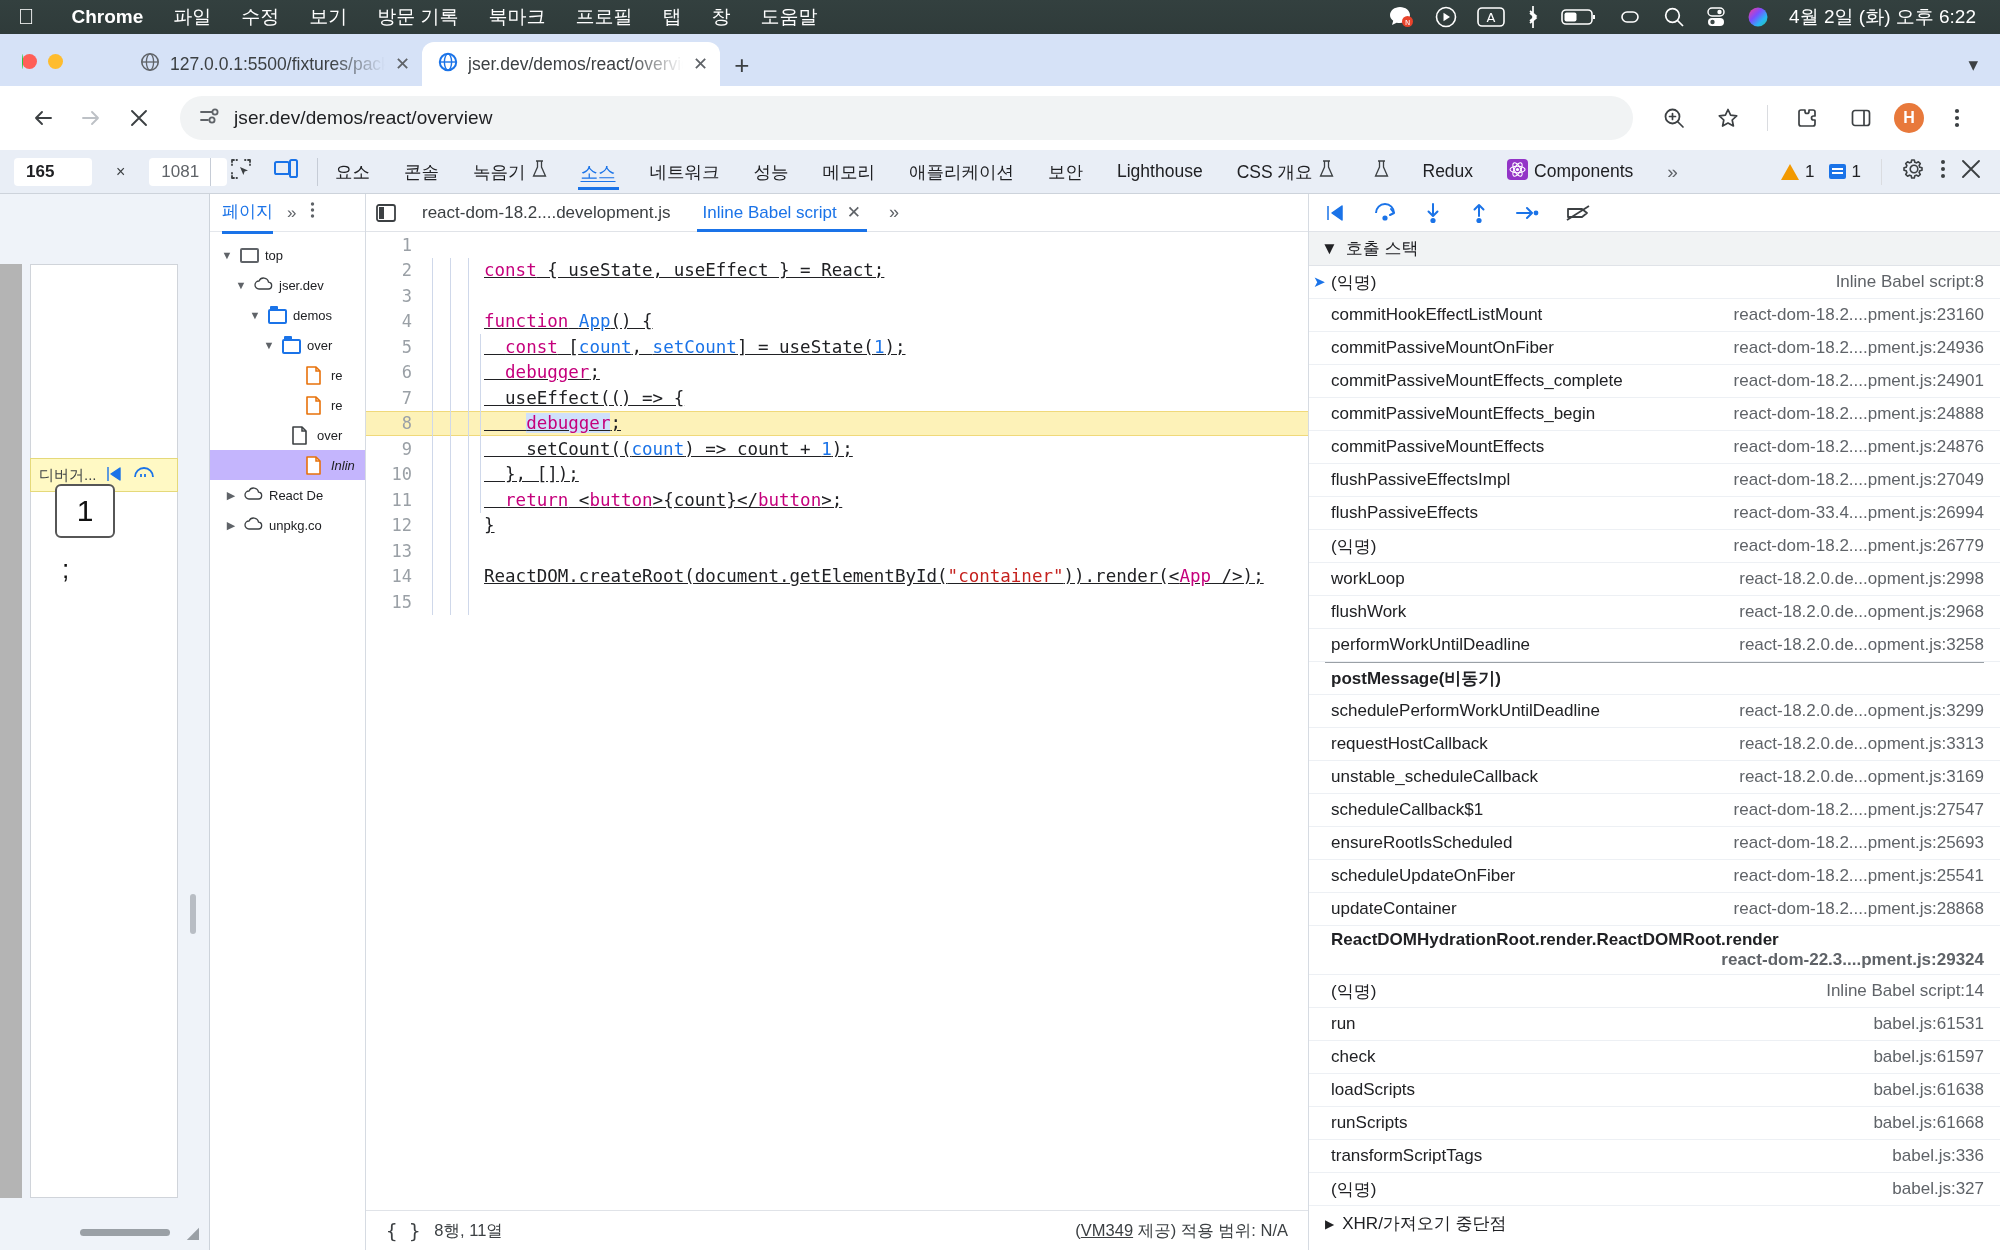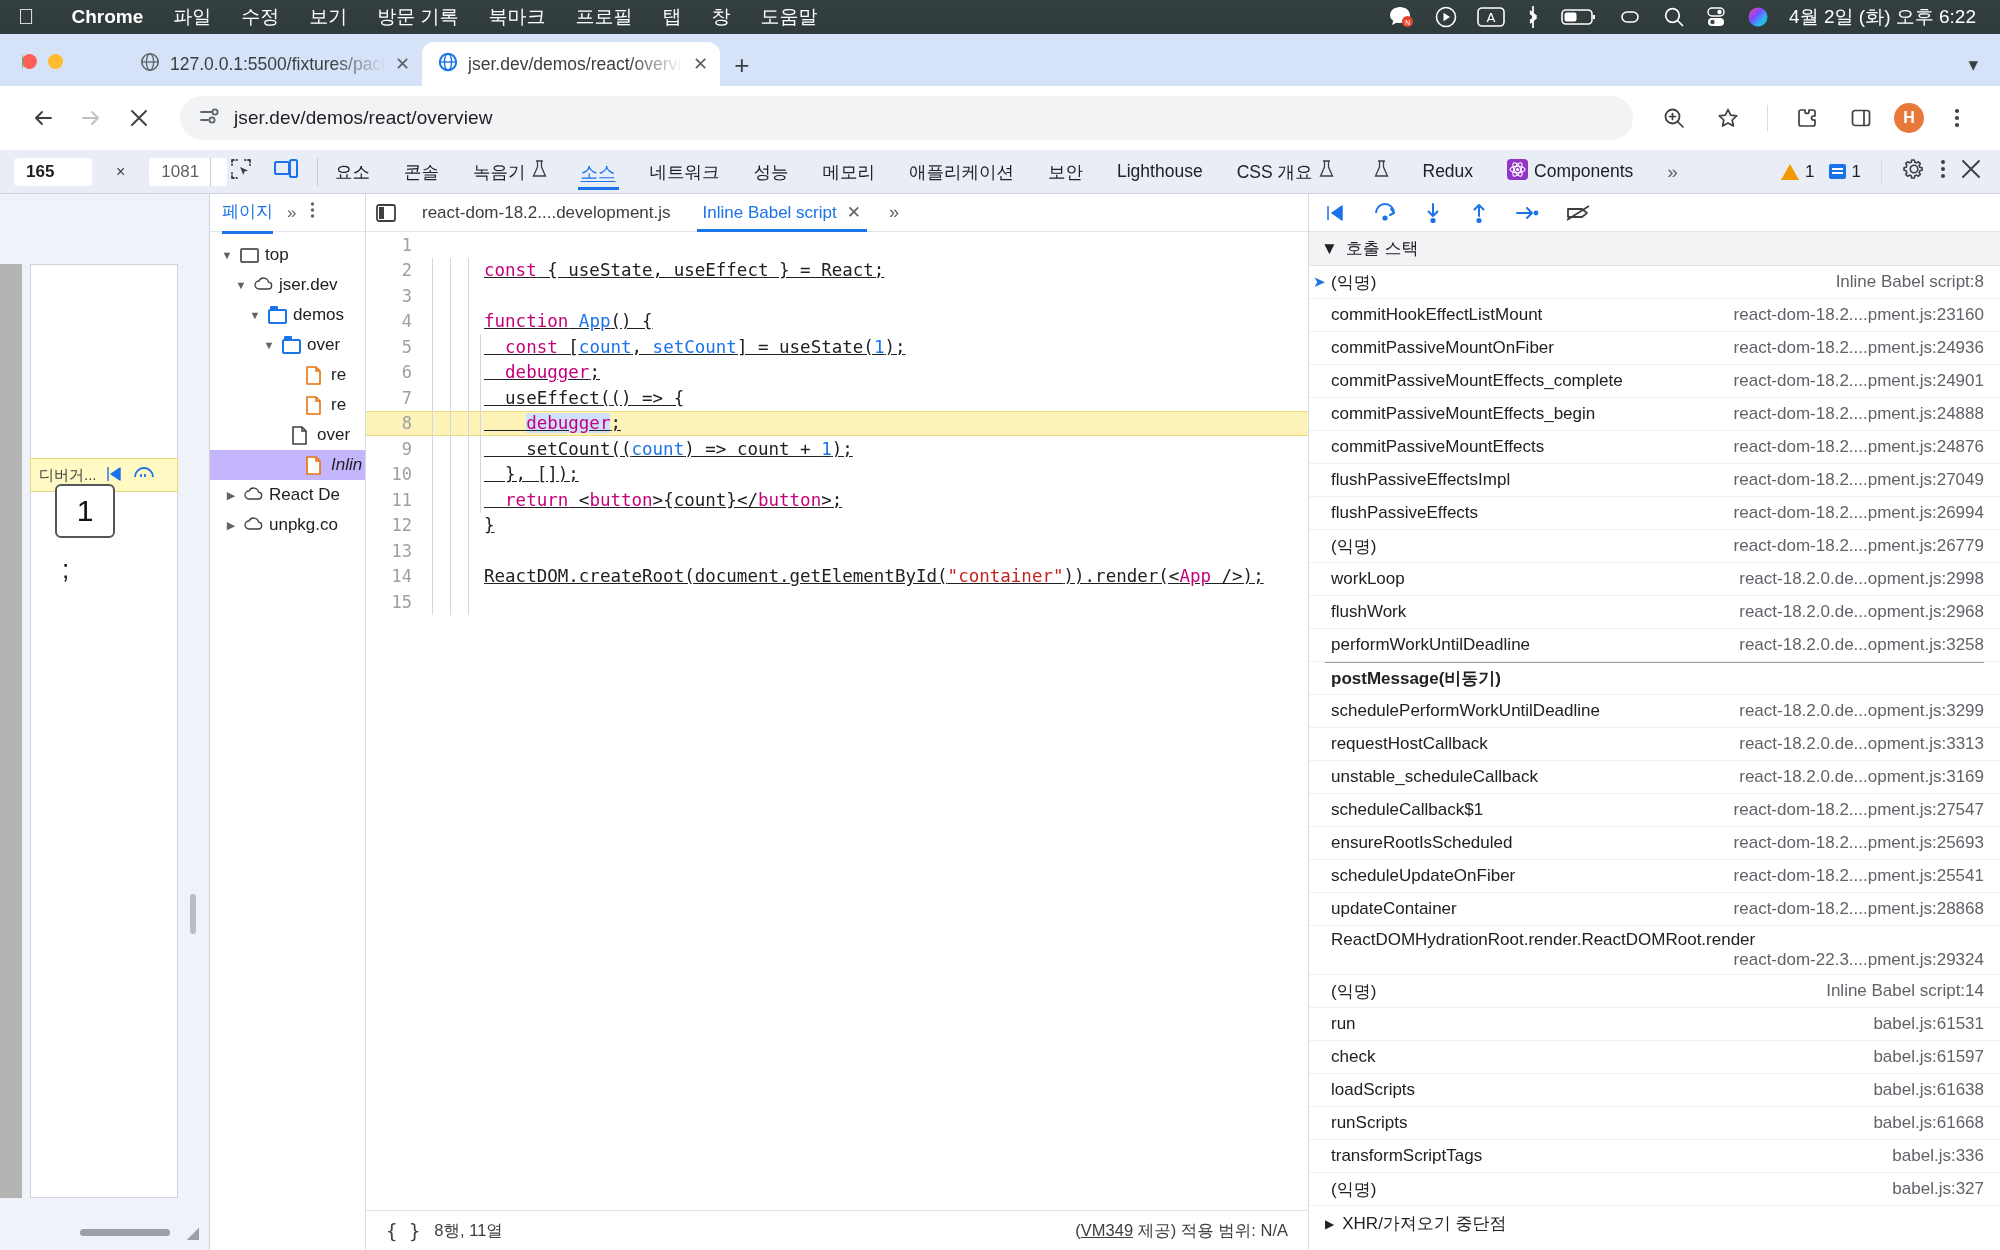--- a/index.html
+++ b/index.html
@@ -126,21 +126,21 @@
   .tree { padding-top: 8px; font-size: 17px; color: #202124; }
   .tree-row { display: flex; align-items: center; gap: 6px; height: 30px; white-space: nowrap; cursor: pointer;}
   .tree-row.sel { background: #c4b5fd; }
   .tw { width: 14px; font-size: 11px; color: #5f6368; display:inline-block; text-align:center;}
   .tw.empty { visibility: hidden; }
   .ic { width: 19px; height: 19px; flex: none; position: relative;}
   .ic.frame { border: 2px solid #5f6368; border-radius: 2px; height: 15px; }
   .ic.folder { background: #fff; border: 2px solid #1a73e8; border-radius: 2px; height: 15px; margin-top:2px;}
   .ic.folder::before { content:""; position:absolute; top:-5px; left:0px; width: 8px; height: 4px;
      background: #1a73e8; border-radius: 1px 1px 0 0;}
-  .tree-label { font-size: 17px; }
+  .tree-label { font-size: 13px; }
   .tree-label.it { font-style: italic; }
 
   
   .editor-pane { flex: 1; display: flex; flex-direction: column; min-width: 0; background:#fff; }
   .editor-tabs { height: 38px; background: #fff; border-bottom: 1px solid #e0e3e8;
      display: flex; align-items: center; gap: 0; }
   .panel-toggle { width: 40px; display:flex; align-items:center; justify-content:center; color:#3c4043; }
   .etab { padding: 0 16px; height: 38px; display: flex; align-items: center; gap: 10px;
      font-size: 17px; color: #3c4043; cursor: pointer; white-space: nowrap; position: relative;}
   .etab.active { color: #1a73e8; }
@@ -177,21 +177,21 @@
   .sec-head { height: 34px; background:#f1f3f4; display:flex; align-items:center; gap:8px;
      padding: 0 12px; font-size: 17px; color: #202124; border-bottom: 1px solid #e0e3e8;}
   .stack-list { flex: 1; overflow: hidden; }
   .stack-row { display:flex; align-items:center; min-height: 33px; padding: 0 16px 0 22px;
      border-bottom: 1px solid #edf0f4; font-size: 17px; color: #202124; cursor: pointer; position: relative;}
   .stack-row .fn { white-space: nowrap; }
   .stack-row .loc { margin-left: auto; color: #5f6368; font-size: 17px; white-space: nowrap; padding-left: 12px;}
   .stack-row.cur .arrow { position: absolute; left: 4px; color: #1a73e8; font-size: 15px;}
   .stack-row.async { font-weight: 700; border-bottom: 1px solid #edf0f4;}
   .stack-row.async::before { content:""; position:absolute; left:16px; right:16px; top:0; height:1px; background:#9aa0a6;}
-  .stack-row.two { flex-direction: column; align-items: flex-start; padding-top:4px; padding-bottom:4px;}
+  .stack-row.two { flex-direction: column; align-items: flex-start; padding-top:4px; padding-bottom:4px;font-weight:bold;}
   .stack-row.two .loc { margin-left: auto; align-self: flex-end; }
   .stack-foot { display:flex; align-items:center; gap:8px; padding: 6px 16px; font-size:17px; color:#202124;}
 </style>
 </head>
 <body>
 
 <div class="screen">
 
   <div class="menubar">
     <span class="mb-apple"></span>
@@ -882,21 +882,21 @@
           <div class="stack-row">
               <span class="fn">commitPassiveMountEffects</span>
               <span class="loc">react-dom-18.2....pment.js:24876</span>
             </div>
           <div class="stack-row">
               <span class="fn">flushPassiveEffectsImpl</span>
               <span class="loc">react-dom-18.2....pment.js:27049</span>
             </div>
           <div class="stack-row">
               <span class="fn">flushPassiveEffects</span>
-              <span class="loc">react-dom-18.2....pment.js:26994</span>
+              <span class="loc">react-dom-33.4....pment.js:26994</span>
             </div>
           <div class="stack-row">
               <span class="fn">(익명)</span>
               <span class="loc">react-dom-18.2....pment.js:26779</span>
             </div>
           <div class="stack-row">
               <span class="fn">workLoop</span>
               <span class="loc">react-18.2.0.de...opment.js:2998</span>
             </div>
           <div class="stack-row">

